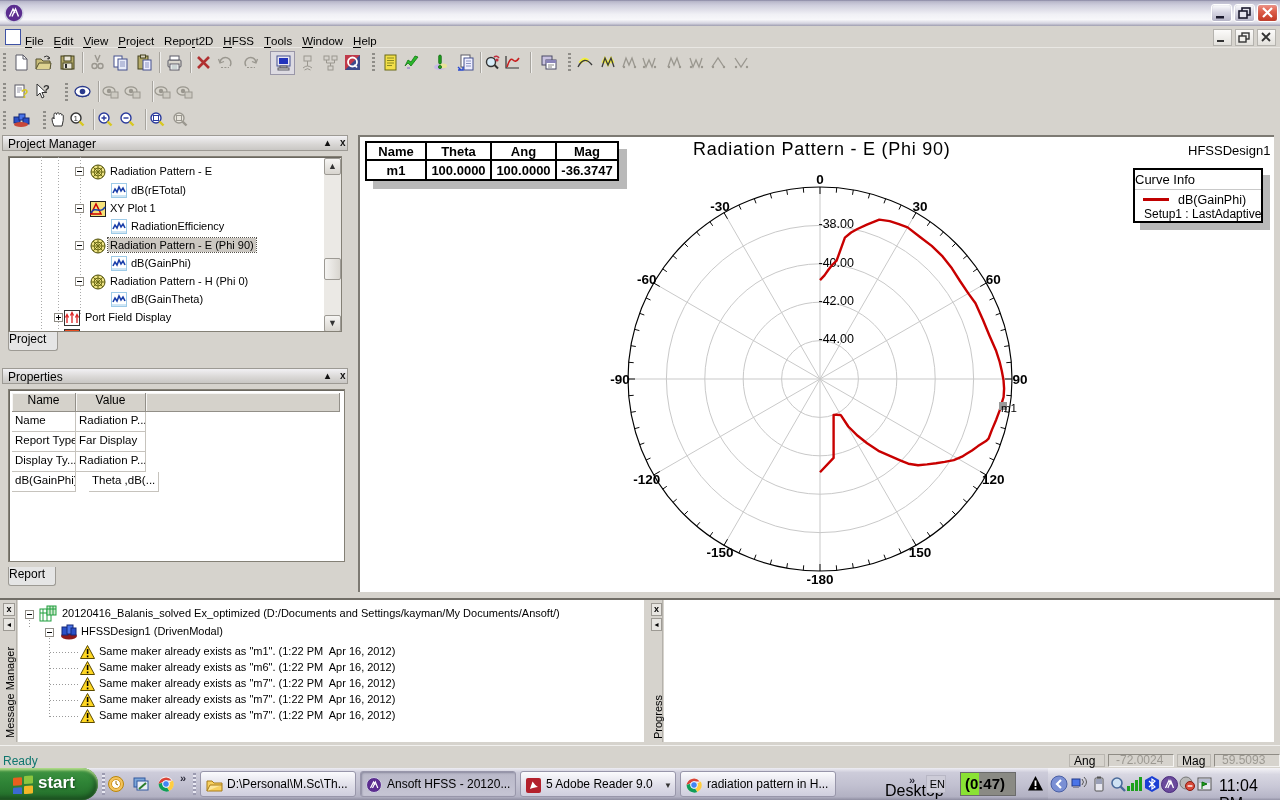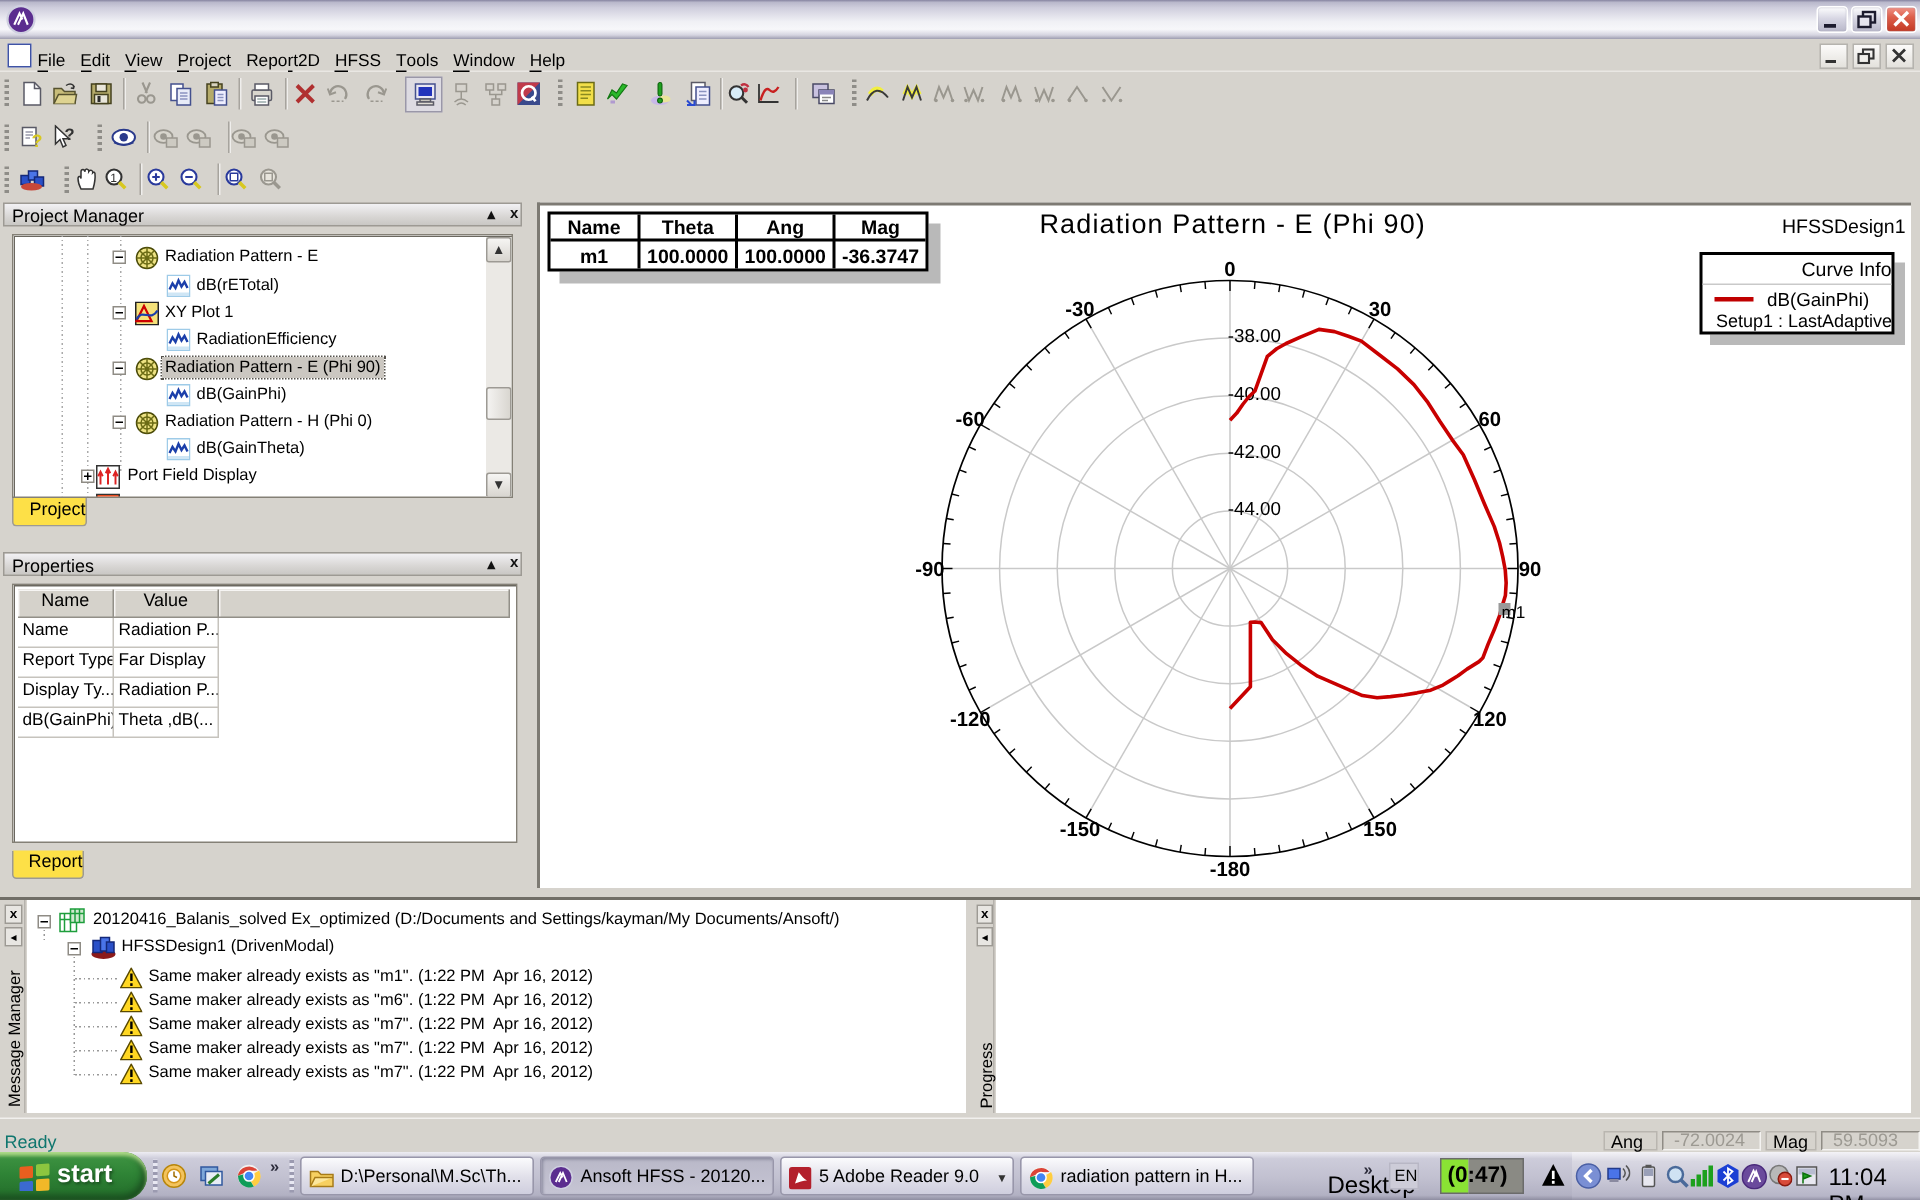--- a/index.html
+++ b/index.html
@@ -15,21 +15,21 @@
 .menu-item span{display:inline-block;line-height:12px;border-bottom:1px solid #000}
 .mdibtn{top:29px;width:19px;height:17px;border:1px solid #b5b3ae;background:linear-gradient(180deg,#fcfbfa,#e3e1dc);color:#3a3a3a;font-size:10px;text-align:center;line-height:15px;font-weight:bold}
 
 .toolrow{left:0;width:1280px;background:#d6d3cd}
 .grip{top:5px;width:3px;height:18px;background:repeating-linear-gradient(180deg,#8f8d88 0 2px,#d6d3cd 2px 4px)}
 .tsep{top:4px;width:1px;height:21px;background:#a7a49e;box-shadow:1px 0 0 #efeeec}
 .frame{border:1px solid #9a97a8;background:#dddbe2}
 
 .panel-hdr{background:linear-gradient(180deg,#f2f1f4,#d8d6d4 60%,#c9c7c4);border:1px solid #9d9a94;font-size:12px;color:#000;padding:1px 0 0 5px}
 .hdr-glyph{font-size:10px;color:#111;font-weight:bold}
-.tab{background:#fde047;border:1px solid #9d9a94;border-top:none;border-radius:0 0 3px 3px;font-size:12px;text-align:right;color:#000}
+.tab{background:#e5e5e5;border:1px solid #9d9a94;border-top:none;border-radius:0 0 3px 3px;font-size:12px;text-align:left;color:#000}
 .white-inset{background:#fff;border:1px solid #848076;box-shadow:inset 1px 1px 0 #6b6860}
 
 .trow{position:absolute;white-space:nowrap;font-size:11px;color:#000}
 .tsel{background:#cbc7c1;outline:1px dotted #55524c}
 
 .pgrid-h{position:absolute;background:#d5d2cb;border-right:1px solid #928f88;border-bottom:1px solid #928f88;box-shadow:inset 1px 1px 0 #f6f5f3;font-size:12px;text-align:center;color:#000}
 .pcell{position:absolute;border-right:1px solid #c6c3bd;border-bottom:1px solid #c6c3bd;font-size:11.5px;color:#000;padding:2px 0 0 3px;white-space:nowrap;overflow:hidden}
 
 #chart{left:358px;top:135px;width:916px;height:457px;background:#fff;border-left:2px solid #7d7a73;border-top:2px solid #7d7a73}
 .vlabel{position:absolute;font-size:11px;color:#000;transform:rotate(-90deg);transform-origin:left top;white-space:nowrap}
@@ -416,21 +416,21 @@
   <div class="abs pgrid-h" style="left:3px;top:3px;width:64px;height:19px">Name</div>
   <div class="abs pgrid-h" style="left:67px;top:3px;width:70px;height:19px">Value</div>
   <div class="abs pgrid-h" style="left:137px;top:3px;width:194px;height:19px"></div>
   <div class="abs pcell" style="left:3px;top:22px;width:64px;height:20px">Name</div>
   <div class="abs pcell" style="left:67px;top:22px;width:70px;height:20px">Radiation P...</div>
   <div class="abs pcell" style="left:3px;top:42px;width:64px;height:20px">Report Type</div>
   <div class="abs pcell" style="left:67px;top:42px;width:70px;height:20px">Far Display</div>
   <div class="abs pcell" style="left:3px;top:62px;width:64px;height:20px">Display Ty...</div>
   <div class="abs pcell" style="left:67px;top:62px;width:70px;height:20px">Radiation P...</div>
   <div class="abs pcell" style="left:3px;top:82px;width:64px;height:20px">dB(GainPhi)</div>
-  <div class="abs pcell" style="left:67px;top:82px;width:70px;height:20px">Theta ,dB(...</div>
+  <div class="abs pcell" style="left:80px;top:82px;width:70px;height:20px">Theta ,dB(...</div>
  </div>
  <div class="abs tab" style="left:8px;top:433px;width:48px;height:19px">Report</div>
 </div>
 
 <div class="abs" id="chart">
  <div class="abs" style="left:333px;top:2px;width:254px;font-size:18px;color:#000;text-align:center;letter-spacing:0.75px;white-space:nowrap">Radiation Pattern - E (Phi 90)</div>
  <div class="abs" style="left:828px;top:6px;width:85px;font-size:13px;color:#000">HFSSDesign1</div>
 
  <div class="abs" style="left:5px;top:4px;width:254px;height:40px;border:2px solid #000;background:#fff;box-shadow:8px 8px 0 #b9b9b9">
   <div class="abs" style="left:58px;top:0;width:2px;height:36px;background:#000"></div>
@@ -441,21 +441,21 @@
   <div class="abs" style="left:60px;top:1px;width:63px;font-size:13px;font-weight:bold;text-align:center">Theta</div>
   <div class="abs" style="left:125px;top:1px;width:63px;font-size:13px;font-weight:bold;text-align:center">Ang</div>
   <div class="abs" style="left:190px;top:1px;width:60px;font-size:13px;font-weight:bold;text-align:center">Mag</div>
   <div class="abs" style="left:0;top:20px;width:58px;font-size:13px;font-weight:bold;text-align:center">m1</div>
   <div class="abs" style="left:60px;top:20px;width:63px;font-size:13px;font-weight:bold;text-align:center">100.0000</div>
   <div class="abs" style="left:125px;top:20px;width:63px;font-size:13px;font-weight:bold;text-align:center">100.0000</div>
   <div class="abs" style="left:190px;top:20px;width:60px;font-size:13px;font-weight:bold;text-align:center">-36.3747</div>
  </div>
 
  <div class="abs" style="left:773px;top:31px;width:130px;height:55px;border:2px solid #000;background:#fff;box-shadow:7px 7px 0 #b9b9b9">
-  <div class="abs" style="left:0;top:2px;width:126px;font-size:13px;text-align:right">Curve Info</div>
+  <div class="abs" style="left:0;top:2px;width:126px;font-size:13px;text-align:left">Curve Info</div>
   <div class="abs" style="left:0;top:19px;width:126px;height:1px;background:#c9c9c9"></div>
   <div class="abs" style="left:8px;top:28px;width:26px;height:3px;background:#c00000"></div>
   <div class="abs" style="left:43px;top:23px;font-size:12.5px;white-space:nowrap">dB(GainPhi)</div>
   <div class="abs" style="left:9px;top:37px;font-size:12px;white-space:nowrap">Setup1 : LastAdaptive</div>
  </div>
 
  <svg class="abs" style="left:0;top:0" width="916" height="457" viewBox="358 135 916 457">
   <g id="polar">
   <circle cx="818.0" cy="377.0" r="38.4" fill="none" stroke="#c9c9c9" stroke-width="1"></circle>
   <circle cx="818.0" cy="377.0" r="76.8" fill="none" stroke="#c9c9c9" stroke-width="1"></circle>

